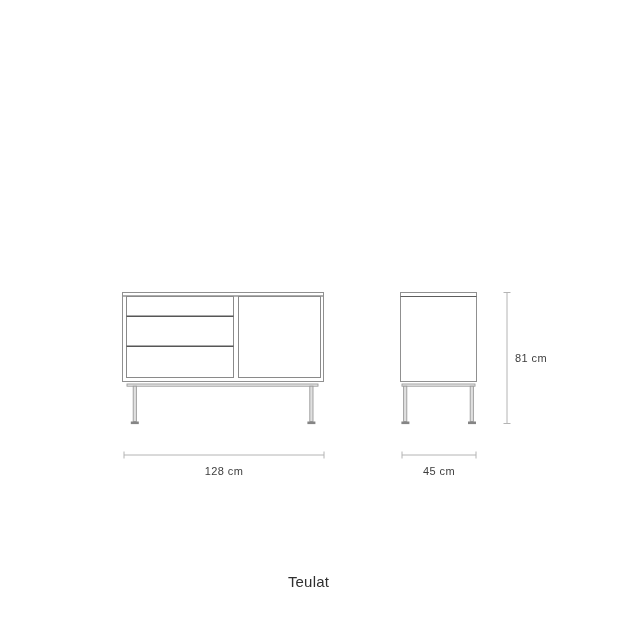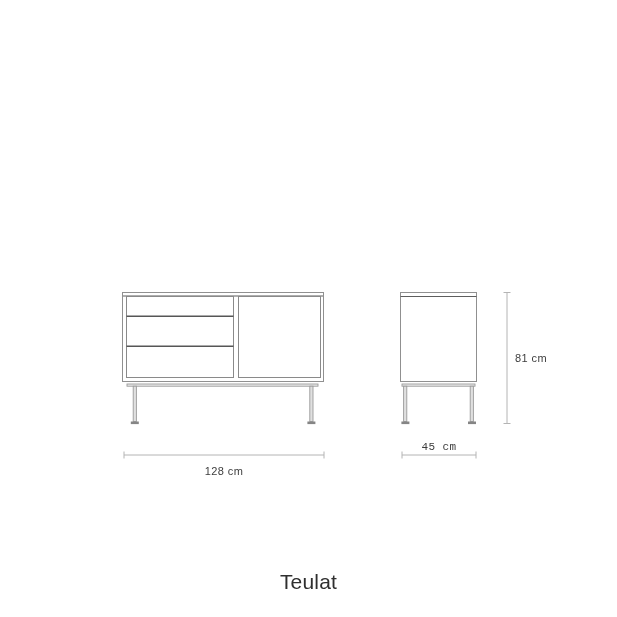--- a/index.html
+++ b/index.html
@@ -25,29 +25,29 @@
     font-size: 11px;
     letter-spacing: 0.4px;
     color: #3d3d3d;
     line-height: 14px;
     white-space: nowrap;
   }
   .dim-label.centered {
     text-align: center;
   }
   #width-label  { left: 124px; top: 464px; width: 200px; }
-  #depth-label  { left: 402px; top: 440px; width: 74px; font-family: Liberation Mono, monospace;  }
+  #depth-label  { left: 402px; top: 464px; width: 74px;  }
   #height-label { left: 515px; top: 351px; }
   #brand-logo {
     position: absolute;
     left: 0;
     top: 572px;
     width: 617px;
     text-align: center;
-    font-size: 21px;
+    font-size: 15px;
     letter-spacing: 0.2px;
     color: #2f2f2f;
     line-height: 20px;
   }
 </style>
 </head>
 <body>
 
 <div id="canvas">
 

